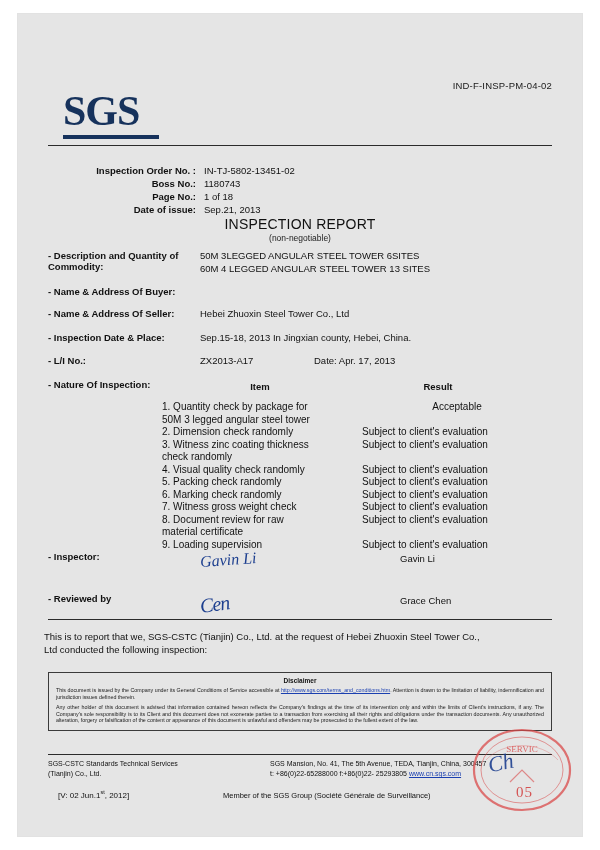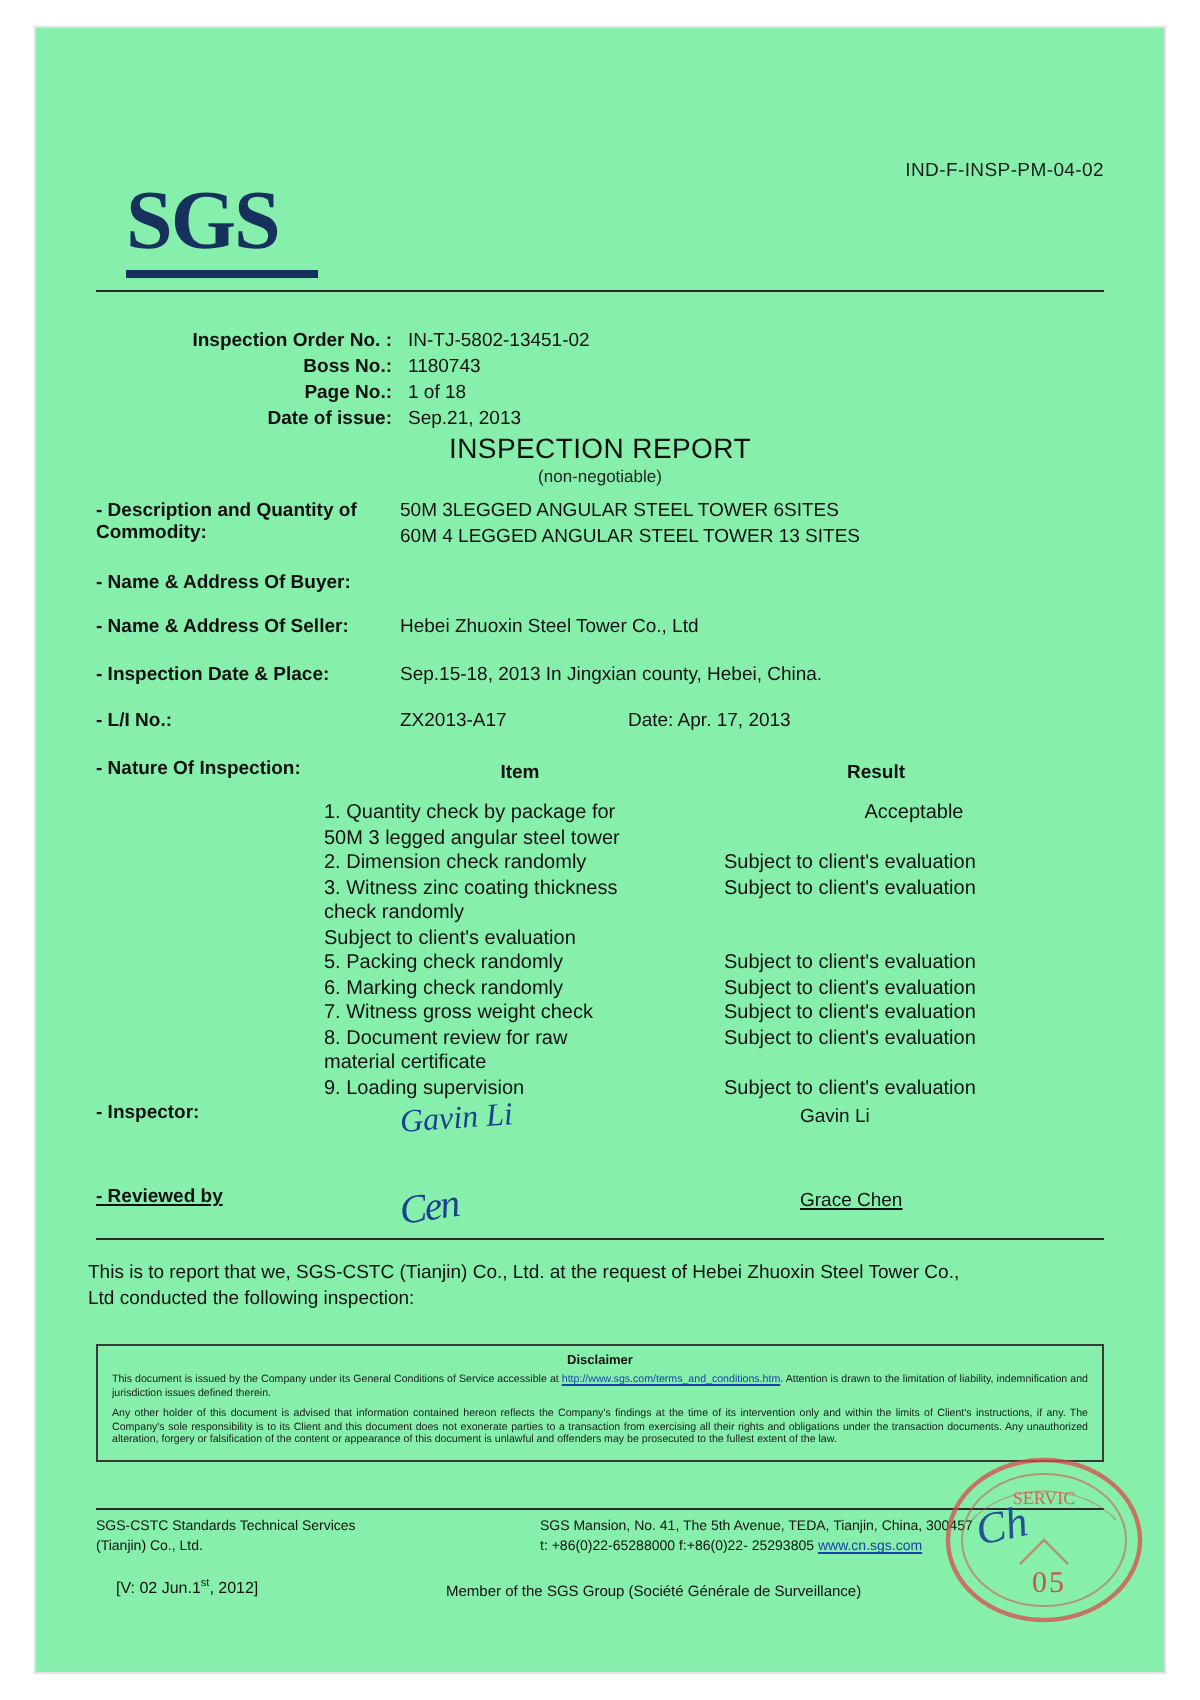--- a/index.html
+++ b/index.html
@@ -19,21 +19,21 @@
     height: 850px;
     background: #ffffff;
     overflow: hidden;
   }
   .sheet {
     position: absolute;
     left: 18px;
     top: 14px;
     width: 564px;
     height: 822px;
-    background: #86efac;
+    background: #e5e5e5;
     box-shadow: 0 0 0 1px #e2e2e2;
   }
 
   
   .doc-code {
     position: absolute;
     right: 30px;
     top: 66px;
     font-size: 9.5px;
     color: #1a1a1a;
@@ -438,20 +438,21 @@
             <div class="irow">
               <div class="iname">3. Witness zinc coating thickness</div>
               <div class="ires">Subject to client's evaluation</div>
             </div>
             <div class="irow">
               <div class="iname">check randomly</div>
               <div class="ires"></div>
             </div>
 
             <div class="irow">
+              <div class="iname">4. Visual quality check randomly</div>
               <div class="ires">Subject to client's evaluation</div>
             </div>
             <div class="irow">
               <div class="iname">5. Packing check randomly</div>
               <div class="ires">Subject to client's evaluation</div>
             </div>
             <div class="irow">
               <div class="iname">6. Marking check randomly</div>
               <div class="ires">Subject to client's evaluation</div>
             </div>
@@ -480,21 +481,21 @@
     </div>
 
     <div class="sig-block">
       <div class="sigrow">
         <div class="siglabel">- Inspector:</div>
         <div class="sigink">
           <span class="signature">Gavin Li</span>
         </div>
         <div class="signame">Gavin Li</div>
       </div>
-      <div class="sigrow" style="margin-top:10px;text-decoration:underline;">
+      <div class="sigrow" style="margin-top:10px;">
         <div class="siglabel">- Reviewed by</div>
         <div class="sigink">
           <span class="signature two">Cen</span>
         </div>
         <div class="signame">Grace Chen</div>
       </div>
     </div>
 
     <div class="mid-rule"></div>
 

